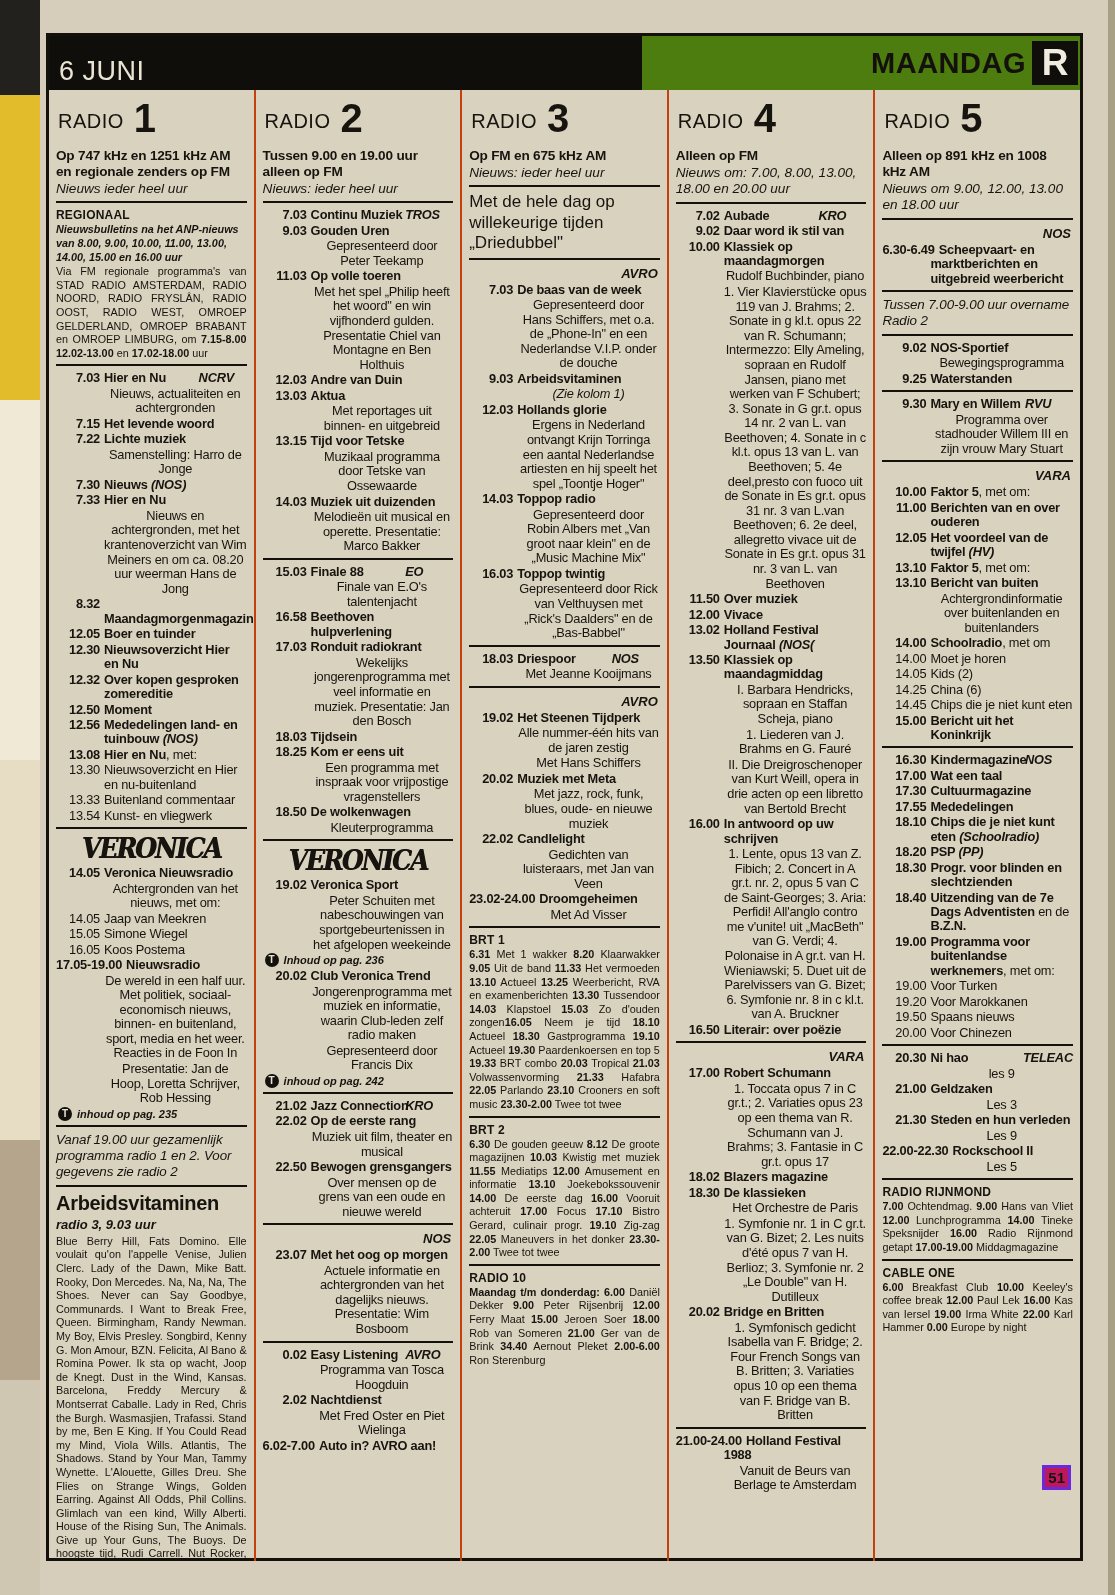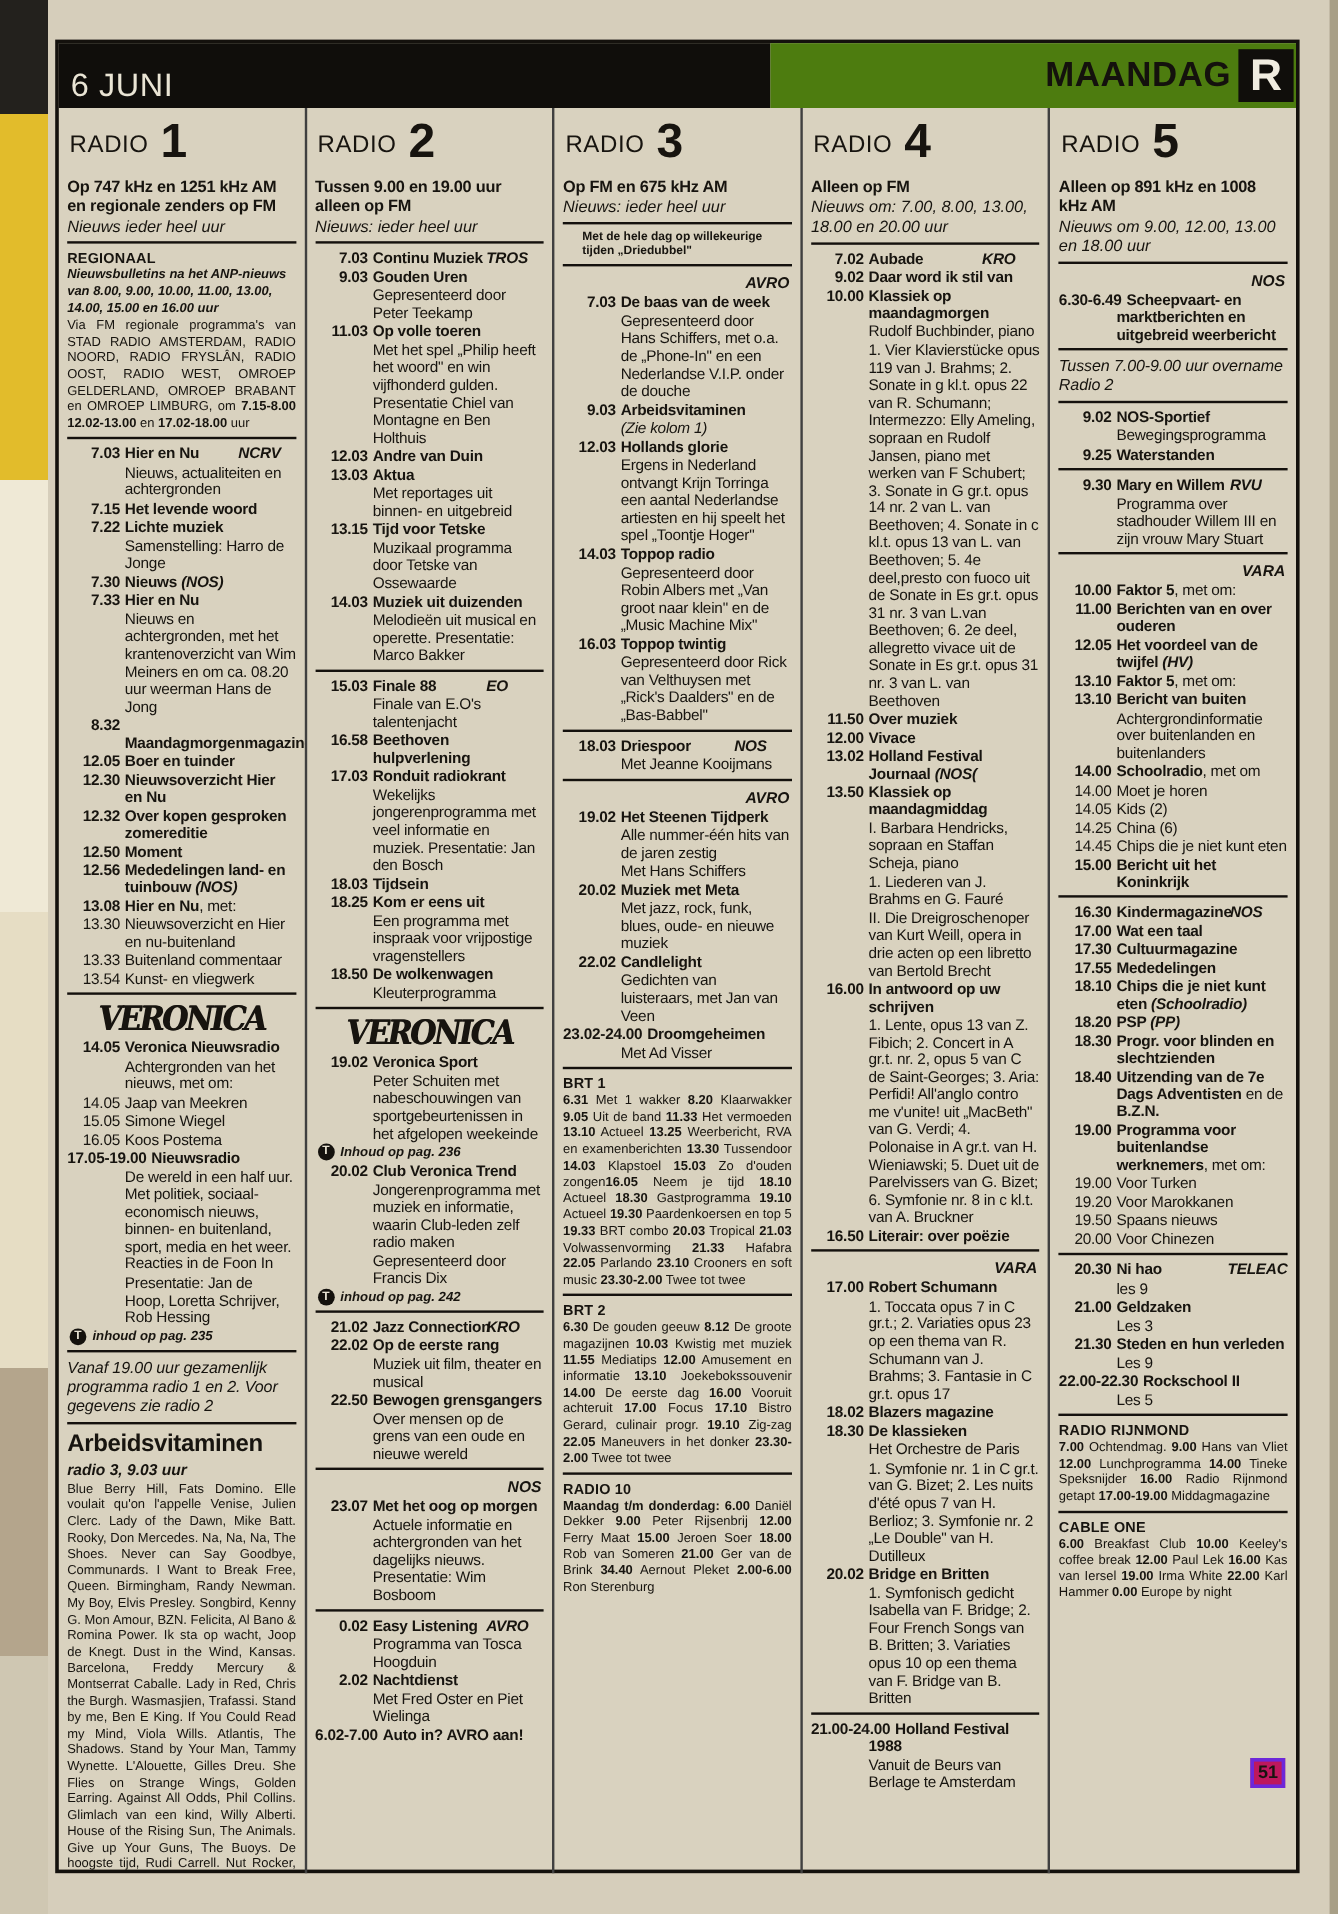--- a/index.html
+++ b/index.html
@@ -19,41 +19,41 @@
 
   .hdr{display:flex;height:54px;}
   .hdr-left{flex:0 0 57.5%;background:#100e0b;color:#e9e4d4;display:flex;align-items:flex-end;}
   .hdr-date{font-size:27px;letter-spacing:0.5px;padding:0 0 3px 10px;font-weight:400;}
   .hdr-right{flex:1;background:#4d7c0f;display:flex;align-items:center;justify-content:flex-end;}
   .hdr-day{font-size:29px;font-weight:700;letter-spacing:0.5px;color:#14110d;margin-right:6px;}
   .rbox{width:46px;height:44px;background:#100e0b;color:#f0ece0;display:flex;align-items:center;
         justify-content:center;font-size:37px;font-weight:700;margin-right:2px;}
 
   .cols{display:flex;height:1471px;}
-  .col{flex:1 1 0;border-right:2px solid #404040;padding:4px 7px 0 7px;overflow:hidden;box-sizing:border-box;}
+  .col{flex:1 1 0;border-right:2px solid #c2410c;padding:4px 7px 0 7px;overflow:hidden;box-sizing:border-box;}
   .col:last-child{border-right:none;}
   .station{padding:2px 0 4px 2px;white-space:nowrap;}
   .stname{font-size:20px;letter-spacing:0.5px;font-weight:400;}
   .stnum{font-size:40px;font-weight:700;letter-spacing:-1px;vertical-align:-4px;margin-left:10px;}
 
   .hb{font-size:13.6px;font-weight:700;line-height:1.18;letter-spacing:-0.2px;margin:3px 0 0;}
   .hi{font-size:13.6px;font-style:italic;line-height:1.2;margin:1px 0 2px;}
   .rule{border-top:2px solid #14110d;margin:4px 0 5px;}
   .tagline{text-align:right;font-style:italic;font-weight:700;font-size:13px;padding:1px 2px 1px 0;}
 
   .prog{font-size:12.8px;line-height:1.13;margin:1px 0;padding-left:48px;text-indent:-48px;
         font-weight:700;letter-spacing:-0.2px;}
   .prog .time{display:inline-block;min-width:44px;text-align:right;text-indent:0;margin-right:4px;}
   .prog .tag{float:right;font-style:italic;font-weight:700;}
   .prog.light{font-weight:400;}
   .nw{font-weight:400;}
-  .detail{font-size:12.8px;line-height:1.14;margin:0 0 1px 48px;font-weight:400;letter-spacing:-0.2px;}
+  .detail{font-size:12.8px;line-height:1.14;margin:0 0 1px 48px;font-weight:400;letter-spacing:-0.2px;text-align:center;}
 
   .note{font-size:13.4px;font-style:italic;line-height:1.22;margin:3px 0;letter-spacing:-0.1px;}
-  .plain{font-size:10px;line-height:1.2;margin:2px 16px;font-weight:700;}
+  .plain{font-size:17px;line-height:1.2;margin:2px 0;font-weight:400;}
   .fh{font-size:12px;font-weight:700;margin:2px 0 1px;letter-spacing:0.2px;}
   .fine{font-size:10.8px;line-height:1.26;text-align:justify;font-weight:400;margin:0 0 3px;}
   .finei{font-size:10.8px;line-height:1.26;font-style:italic;font-weight:700;margin:0 0 1px;}
   .bh{font-size:20px;font-weight:700;margin:4px 0 2px;letter-spacing:-0.3px;}
   .si{font-size:13px;font-style:italic;font-weight:700;margin:0 0 3px;}
 
   .logo{font-family:"DejaVu Serif",serif;font-style:italic;font-weight:700;font-size:25px;
         letter-spacing:-2px;text-align:center;margin:2px 0 3px;transform:scaleY(1.12);
         text-shadow:0.6px 0 #17140f;}
   .tnote{display:flex;align-items:center;margin:0 0 2px 2px;}

